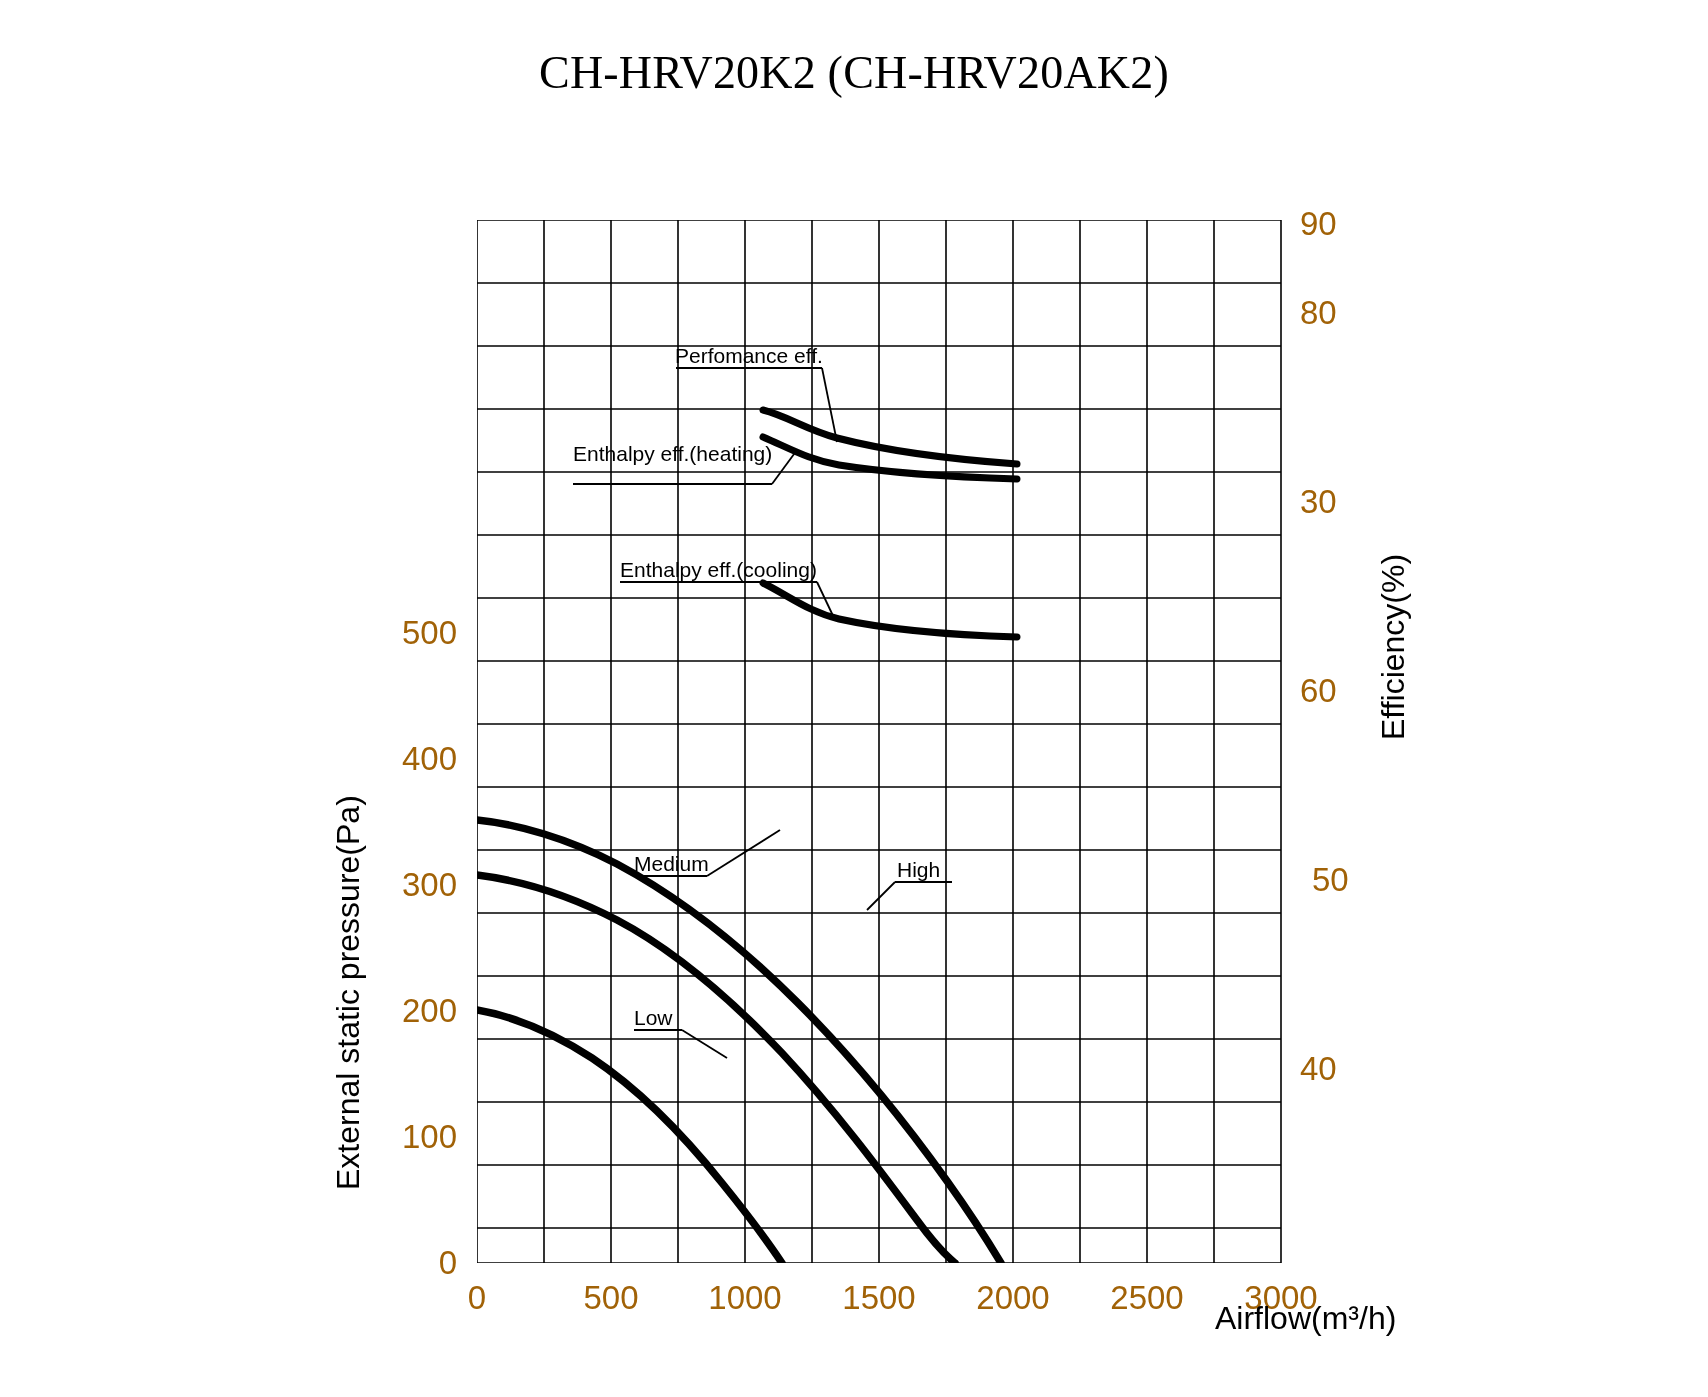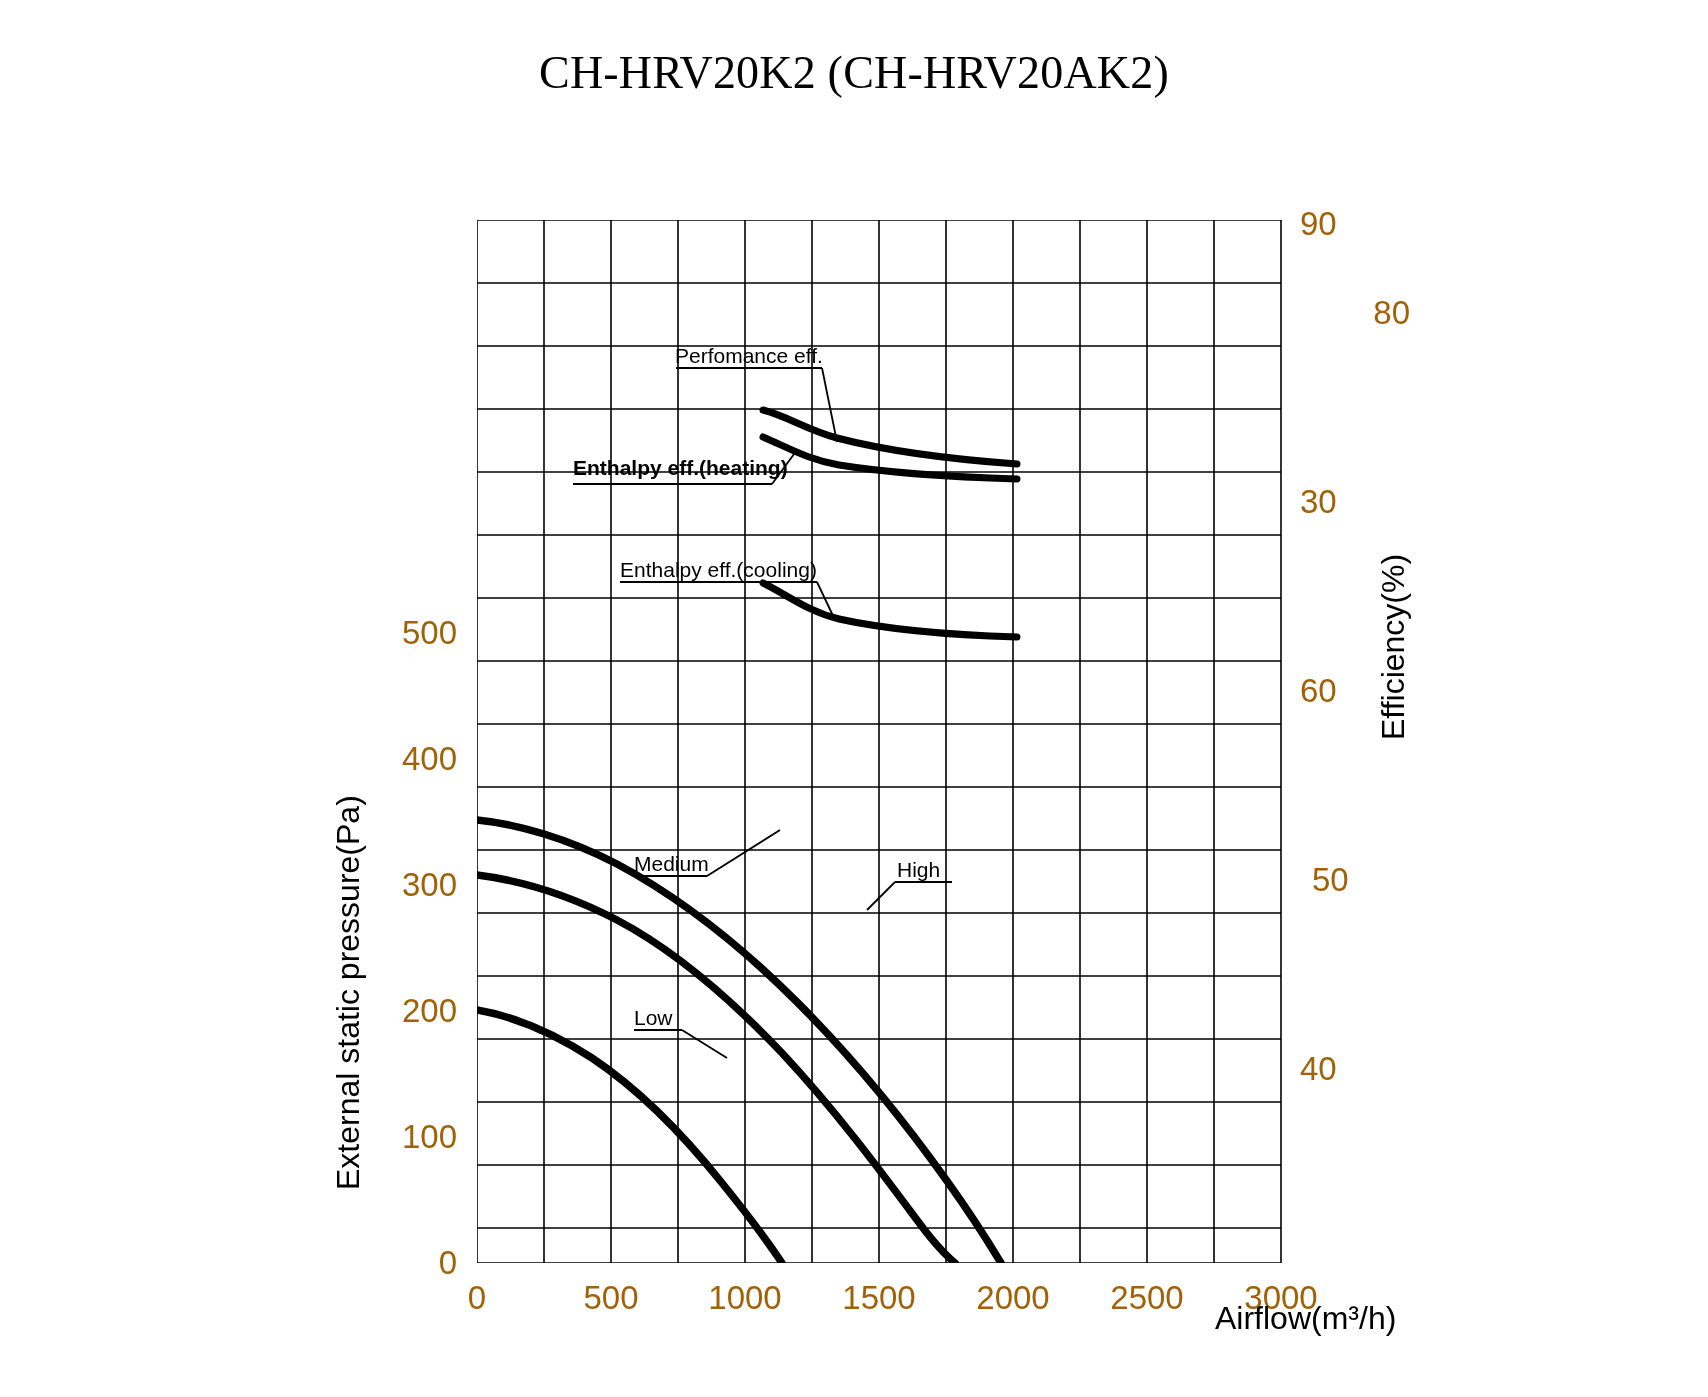--- a/index.html
+++ b/index.html
@@ -178,21 +178,21 @@
 
         <line x1="418" y1="662" x2="475" y2="662"></line>
         <line x1="418" y1="662" x2="390" y2="690"></line>
 
         <line x1="157" y1="810" x2="205" y2="810"></line>
         <line x1="205" y1="810" x2="250" y2="838"></line>
       </g>
     </svg>
 
     <div class="curve-label" style="left:198px; top:124px;">Perfomance eff.</div>
-    <div class="curve-label" style="left:96px; top:236px;font-weight:bold;">Enthalpy eff.(heating)</div>
+    <div class="curve-label" style="left:96px; top:222px;">Enthalpy eff.(heating)</div>
     <div class="curve-label" style="left:143px; top:338px;">Enthalpy eff.(cooling)</div>
     <div class="curve-label" style="left:157px; top:632px;">Medium</div>
     <div class="curve-label" style="left:420px; top:638px;">High</div>
     <div class="curve-label" style="left:157px; top:786px;">Low</div>
   </div>
 
   <div class="tick-text tick-x" style="left:417px; top:1279px;">0</div>
   <div class="tick-text tick-x" style="left:551px; top:1279px;">500</div>
   <div class="tick-text tick-x" style="left:685px; top:1279px;">1000</div>
   <div class="tick-text tick-x" style="left:819px; top:1279px;">1500</div>
@@ -204,20 +204,20 @@
   <div class="tick-text tick-yl" style="left:347px; top:1118px;">100</div>
   <div class="tick-text tick-yl" style="left:347px; top:992px;">200</div>
   <div class="tick-text tick-yl" style="left:347px; top:866px;">300</div>
   <div class="tick-text tick-yl" style="left:347px; top:740px;">400</div>
   <div class="tick-text tick-yl" style="left:347px; top:614px;">500</div>
 
   <div class="tick-text tick-yr" style="left:1300px; top:1050px;">40</div>
   <div class="tick-text tick-yr" style="left:1300px; top:861px;margin-left:12px;">50</div>
   <div class="tick-text tick-yr" style="left:1300px; top:672px;">60</div>
   <div class="tick-text tick-yr" style="left:1300px; top:483px;">30</div>
-  <div class="tick-text tick-yr" style="left:1300px; top:294px;text-align:right;">80</div>
+  <div class="tick-text tick-yr" style="left:1300px; top:294px;">80</div>
   <div class="tick-text tick-yr" style="left:1300px; top:205px;">90</div>
 
   <div class="axis-label" id="ylabel-left" style="left:330px; top:1190px;">External static pressure(Pa)</div>
   <div class="axis-label" id="ylabel-right" style="left:1375px; top:740px;">Efficiency(%)</div>
   <div class="axis-label" id="xlabel" style="left:1215px; top:1300px;text-align:center;">Airflow(m³/h)</div>
 
 </div>
 
 </body></html>

